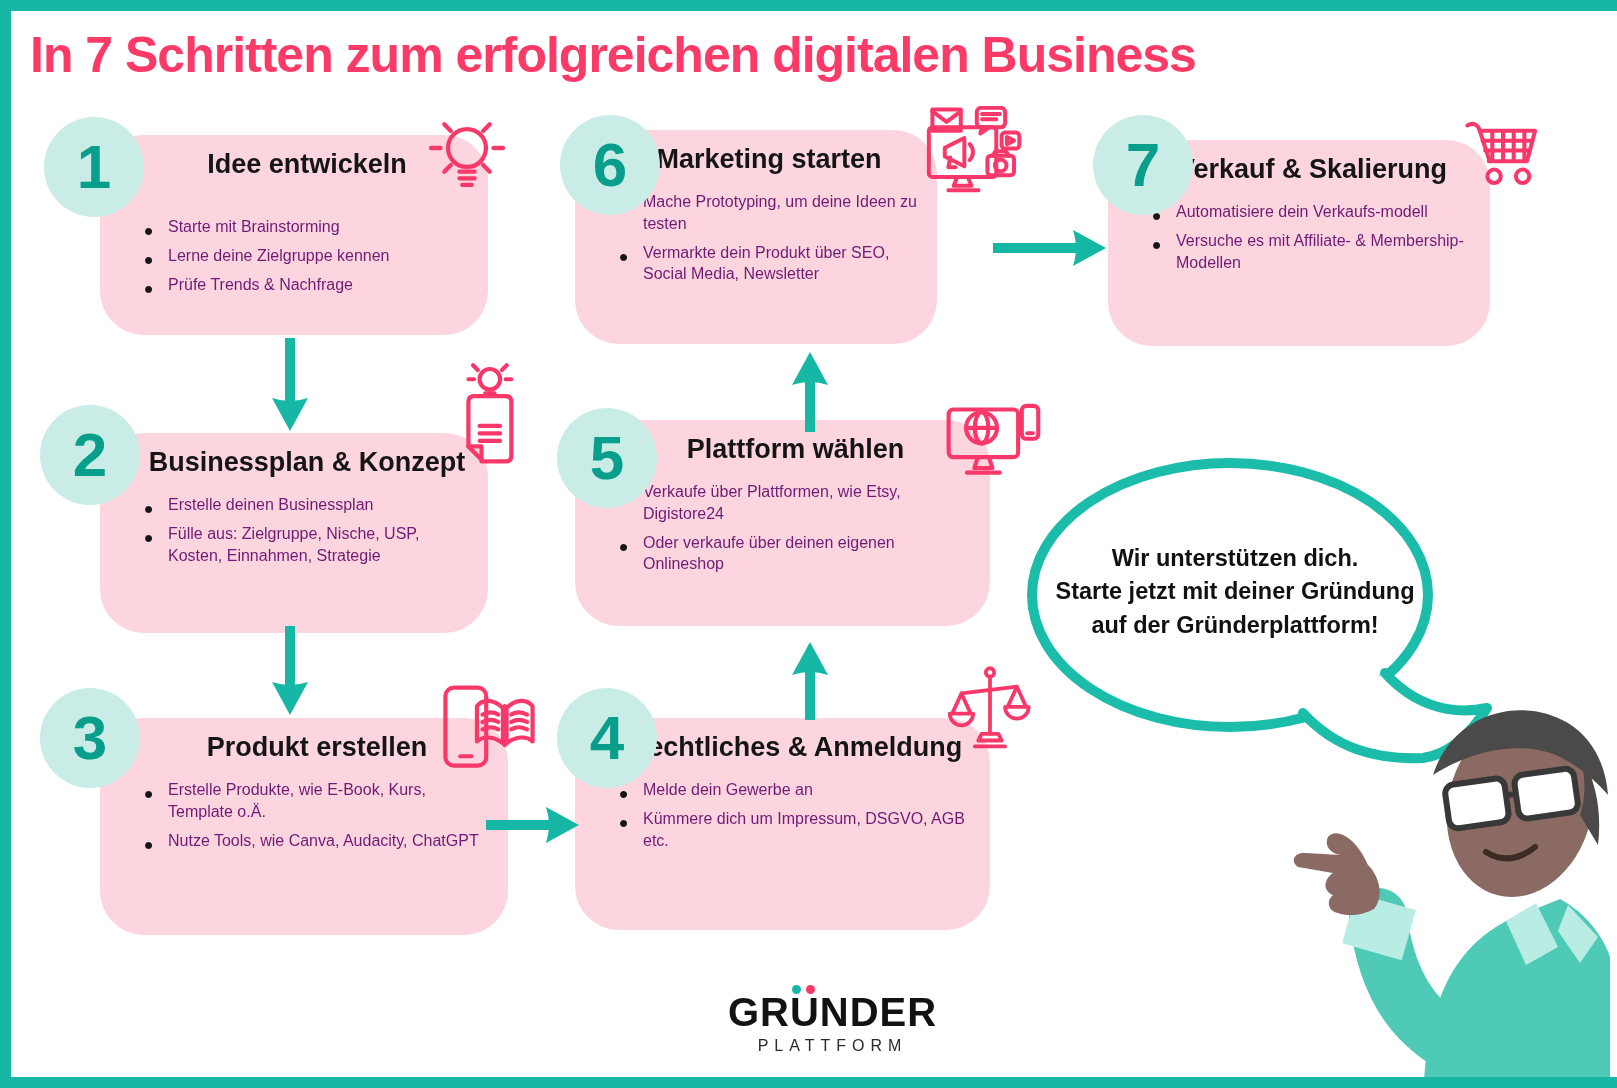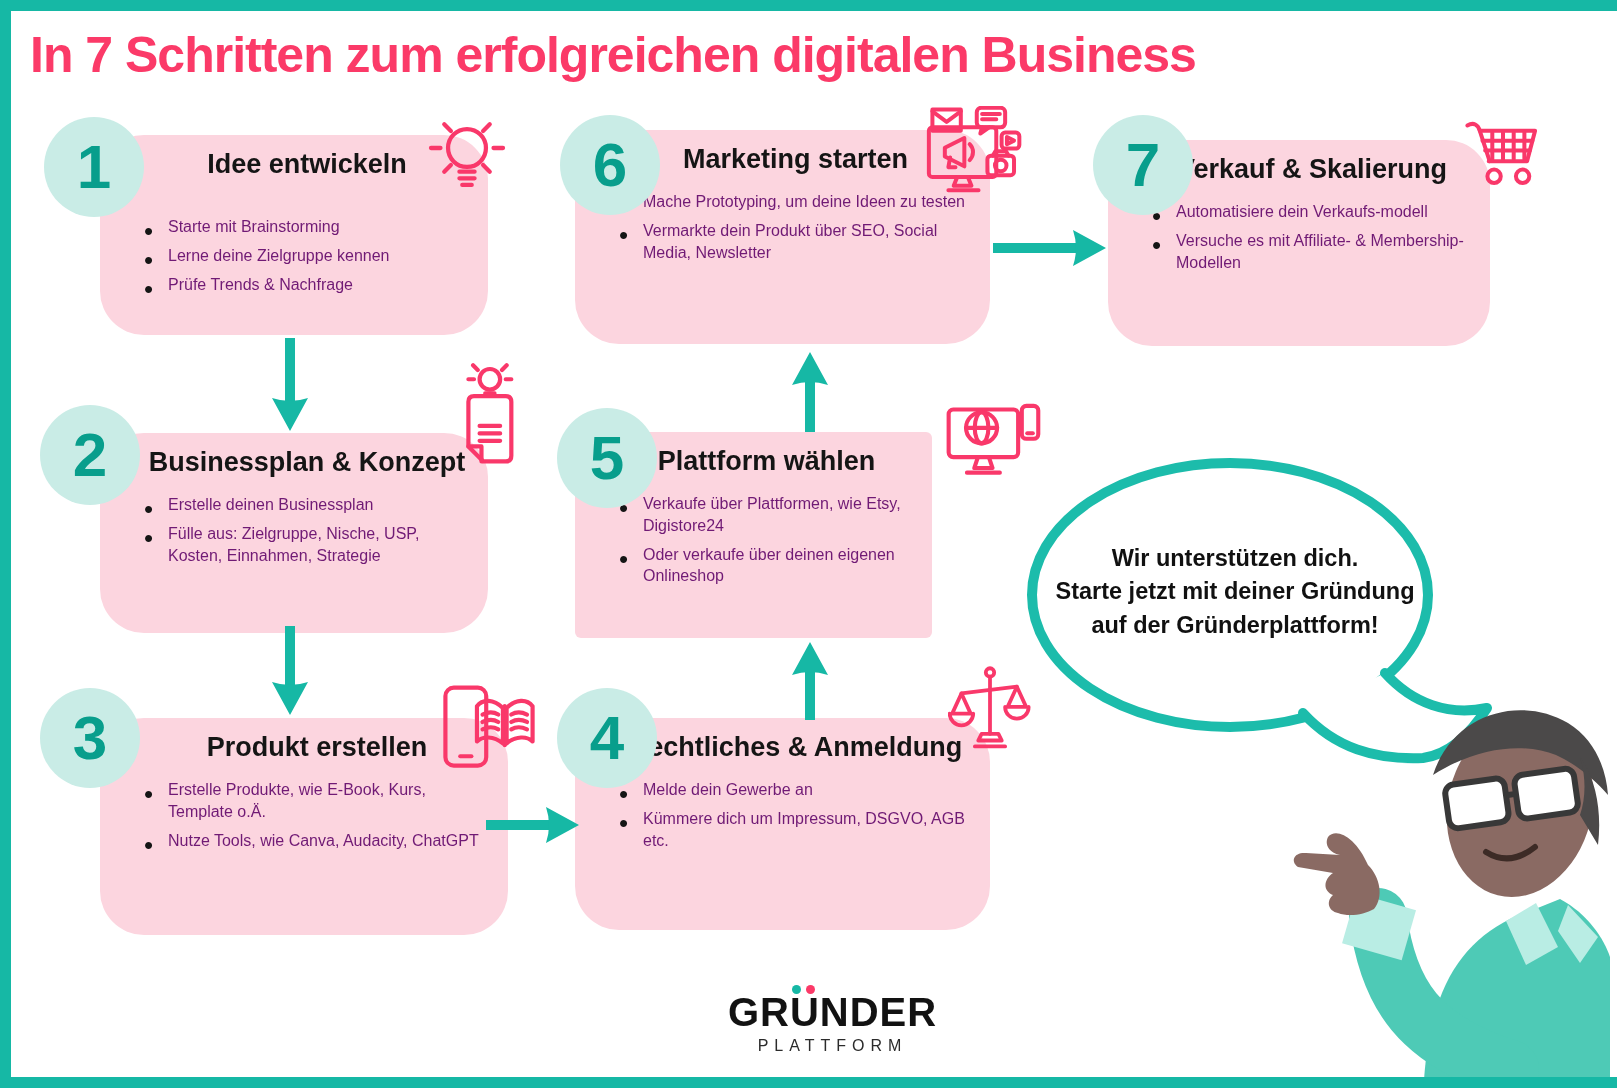--- a/index.html
+++ b/index.html
@@ -149,21 +149,21 @@
         <path d="M16 34 L82 26"></path>
         <path d="M16 34 L5 58 H27 Z"></path>
         <path d="M2 58 A14 14 0 0 0 30 58"></path>
         <path d="M82 26 L71 50 H93 Z"></path>
         <path d="M68 50 A14 14 0 0 0 96 50"></path>
         <path d="M40 82 H60 L64 90 H36 Z M32 97 H68"></path>
       </g>
     </svg>
   </div>
 
-  <div class="card" style="left:575px;top:432px;width:357px;height:206px;border-radius:6px;">
+  <div class="card" style="left:575px;top:420px;width:415px;height:206px;">
     <h2 class="card-title">Plattform wählen</h2>
     <ul class="bullets">
       <li>Verkaufe über Plattformen, wie Etsy, Digistore24</li>
       <li>Oder verkaufe über deinen eigenen Onlineshop</li>
     </ul>
   </div>
   <div class="num-circle" style="left:557px;top:408px;">
     <span>5</span>
   </div>
   <div class="step-icon" style="left:945px;top:398px;">
@@ -173,21 +173,21 @@
         <circle cx="40" cy="32" r="17"></circle>
         <ellipse cx="40" cy="32" rx="7.5" ry="17"></ellipse>
         <path d="M23 32 H57"></path>
         <path d="M36 64 L32 76 H52 L48 64 M24 81 H60"></path>
         <rect x="84" y="8" width="18" height="36" rx="5"></rect>
         <path d="M90 38 H96"></path>
       </g>
     </svg>
   </div>
 
-  <div class="card" style="left:575px;top:130px;width:415px;height:214px;">
+  <div class="card" style="left:575px;top:130px;width:362px;height:214px;">
     <h2 class="card-title">Marketing starten</h2>
     <ul class="bullets">
       <li>Mache Prototyping, um deine Ideen zu testen</li>
       <li>Vermarkte dein Produkt über SEO, Social Media, Newsletter</li>
     </ul>
   </div>
   <div class="num-circle" style="left:560px;top:115px;">
     <span>6</span>
   </div>
   <div class="step-icon" style="left:920px;top:106px;">

